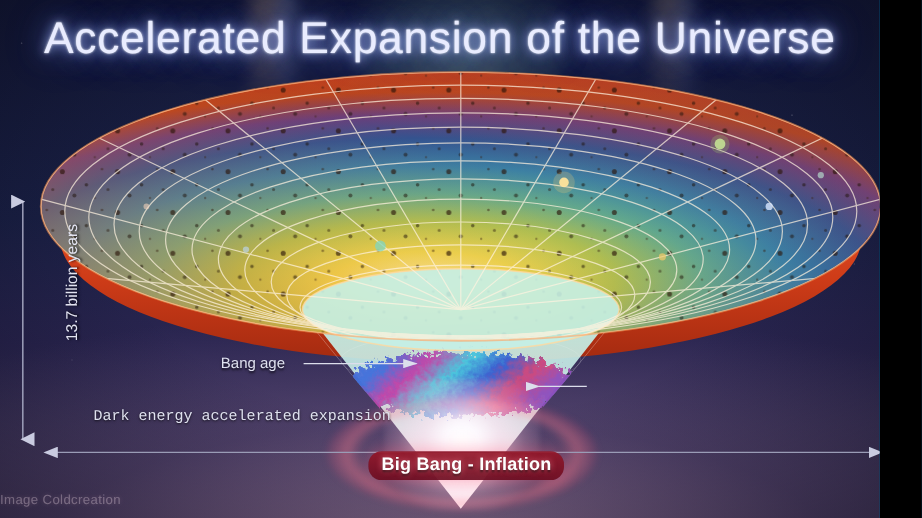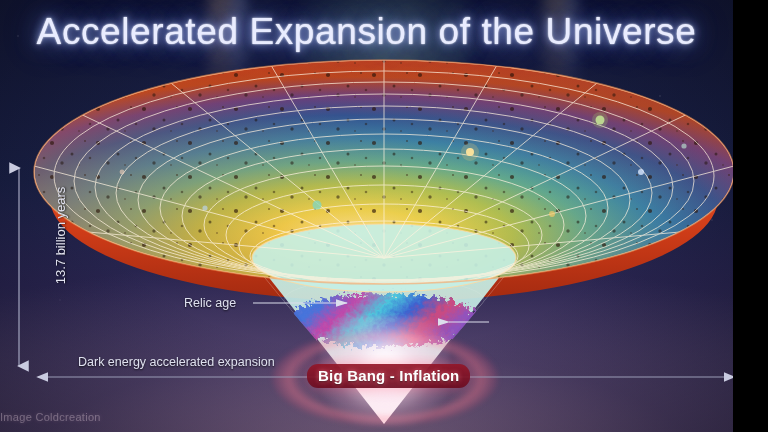--- a/index.html
+++ b/index.html
@@ -124,21 +124,21 @@
     width: 160px;
     transform: rotate(-90deg);
     transform-origin: 50% 50%;
     text-align: center;
     color: #e2e3f0;
     font-size: 13px;
     text-shadow: 0 1px 2px rgba(0,0,0,.8);
   }
   .bigbang {
     position: absolute;
-    left: 307px; top: 364px;
+    left: 307px; top: 376px;
     padding: 3px 11px 4px 11px;
     border-radius: 11px;
     background: linear-gradient(180deg, rgba(150,22,40,.92), rgba(110,12,32,.92));
     color: #ffffff;
     font-size: 15px;
     font-weight: bold;
     letter-spacing: .2px;
     text-shadow: 0 0 5px rgba(255,120,140,.9), 0 1px 2px rgba(0,0,0,.8);
     box-shadow: 0 0 14px rgba(255,90,120,.45);
     white-space: nowrap;
@@ -342,22 +342,22 @@
     <line x1="19" y1="168" x2="19" y2="366" stroke="#9a9cb6" stroke-width="1.3" marker-start="url(#arrUp)" marker-end="url(#arrDown)"></line>
 
     <line x1="38" y1="377" x2="734" y2="377" stroke="#9a9cb6" stroke-width="1.2" marker-start="url(#arrLeft)" marker-end="url(#arrRight)"></line>
 
     <line x1="253" y1="303" x2="347" y2="303" stroke="#dcdeec" stroke-width="1.1" marker-end="url(#leadRight)"></line>
     <line x1="489" y1="322" x2="449" y2="322" stroke="#dcdeec" stroke-width="1.1" marker-end="url(#leadLeft)"></line>
   </svg>
 
   <div class="vaxis-label">13.7 billion years</div>
 
-  <div class="lbl" style="left:78px; top:355px;">Dark energy accelerated expansion</div>
-
-  <div class="lbl" style="left:184px; top:296px;">Relic age</div>
+  <div class="lbl" style="left:78px; top:340px;font-family:Liberation Mono, monospace;">Dark energy accelerated expansion</div>
+
+  <div class="lbl" style="left:184px; top:296px;">Bang age</div>
 
 
   <div class="bigbang">Big Bang - Inflation</div>
 
   <div class="credit">Image Coldcreation</div>
 
 </div>
 
 </body></html>

